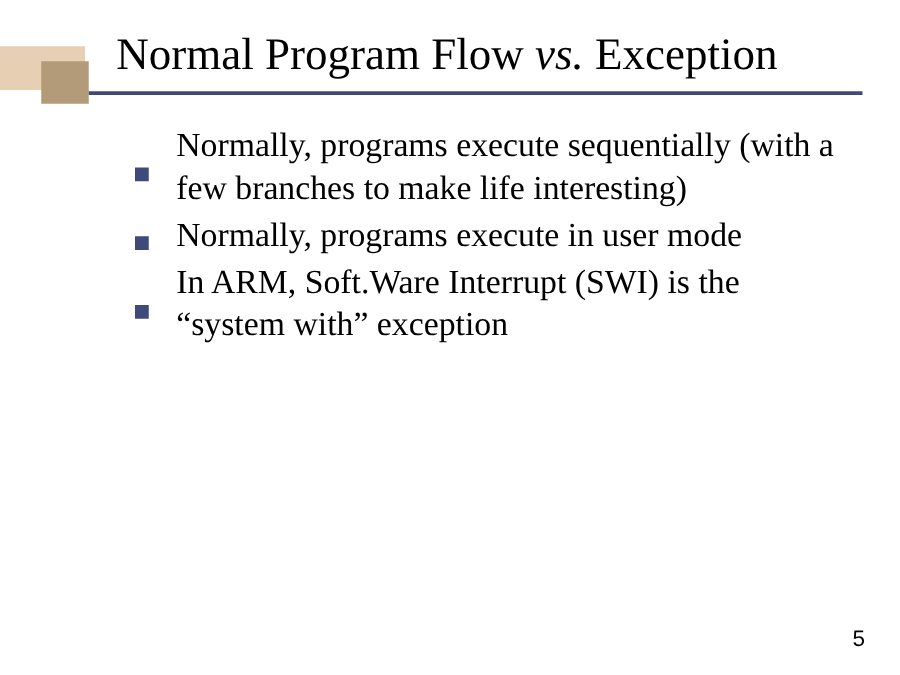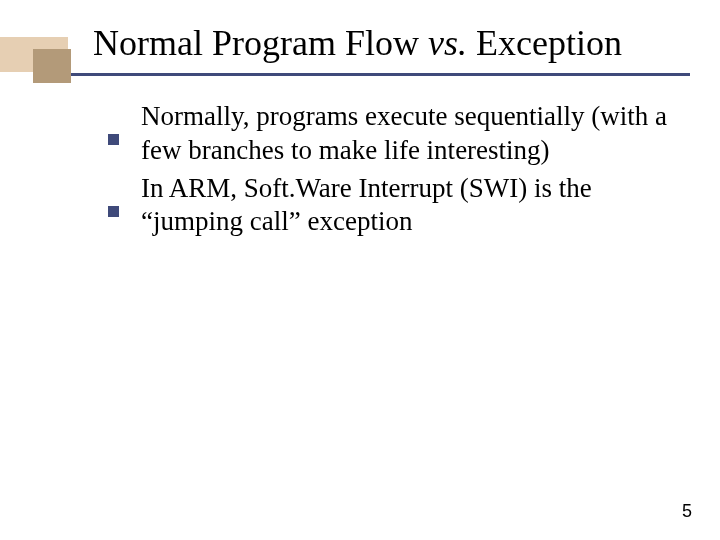--- a/index.html
+++ b/index.html
@@ -111,24 +111,28 @@
     <span>Normal Program Flow </span><span class="vs-italic">vs.</span><span> Exception</span>
   </div>
 
   <div class="body">
 
     <div class="bullet-row">
       <div class="bullet"></div>
       <div class="bullet-text">Normally, programs execute sequentially (with a few branches to make life interesting)</div>
     </div>
 
+    <div class="bullet-row">
+      <div class="bullet"></div>
+      <div class="bullet-text">Normally, programs execute in user mode</div>
+    </div>
 
 
     <div class="bullet-row">
       <div class="bullet"></div>
-      <div class="bullet-text">In ARM, Soft.Ware Interrupt (SWI) is the “jumping call” exception</div>
+      <div class="bullet-text">In ARM, Soft.Ware Interrupt (SWI) is the “system with” exception</div>
     </div>
 
   </div>
 
   <div class="page-number">5</div>
 
 </div>
 
 </body></html>

